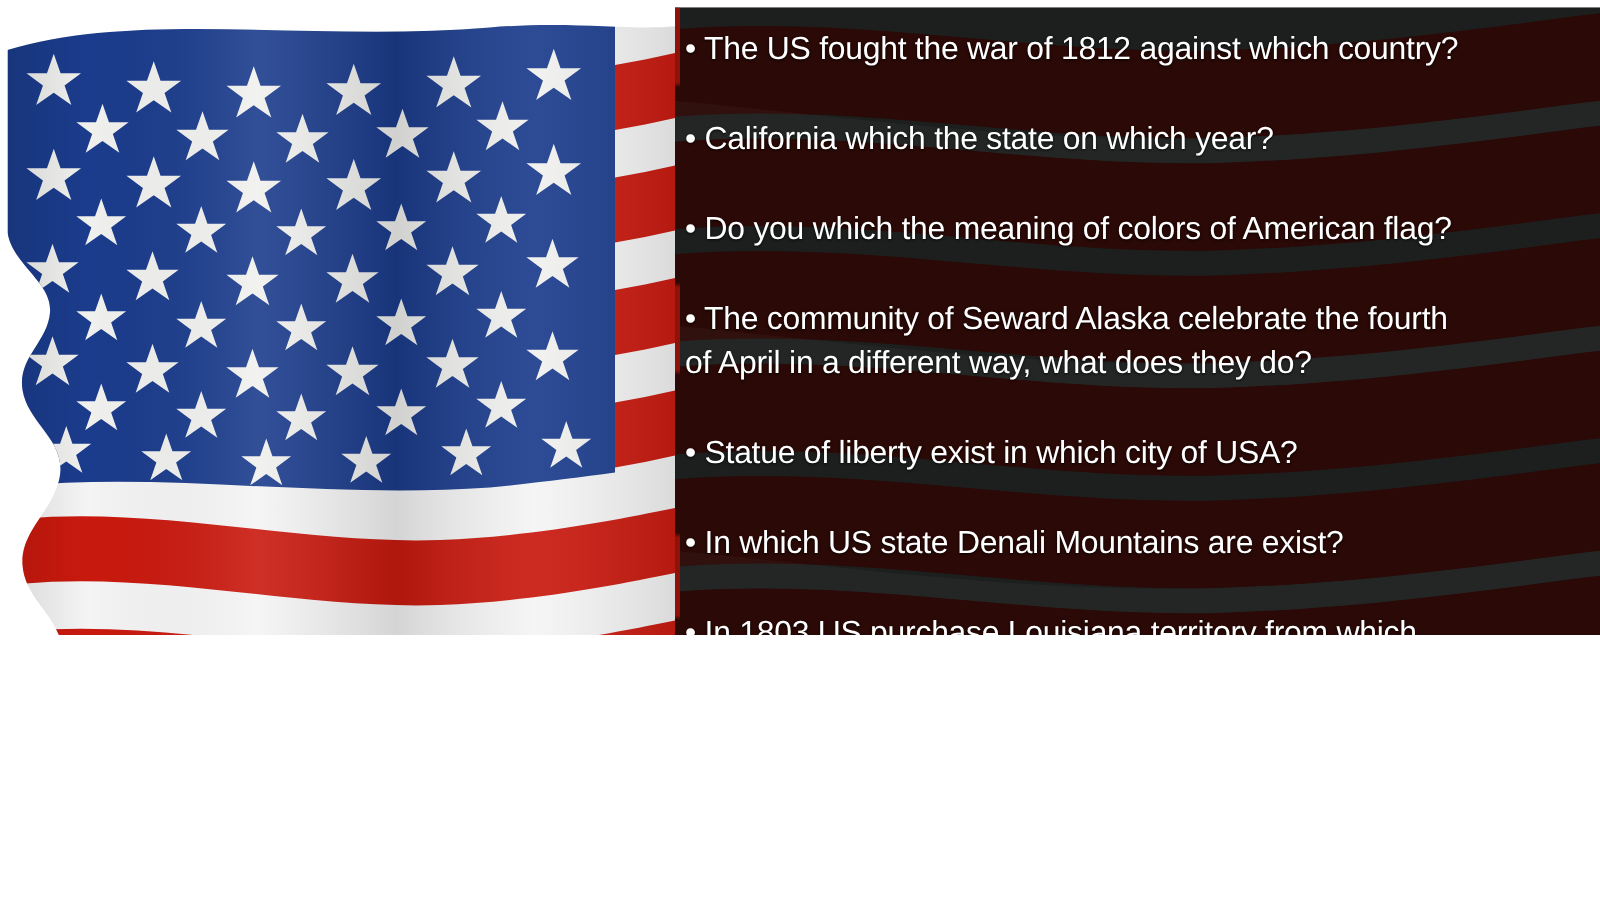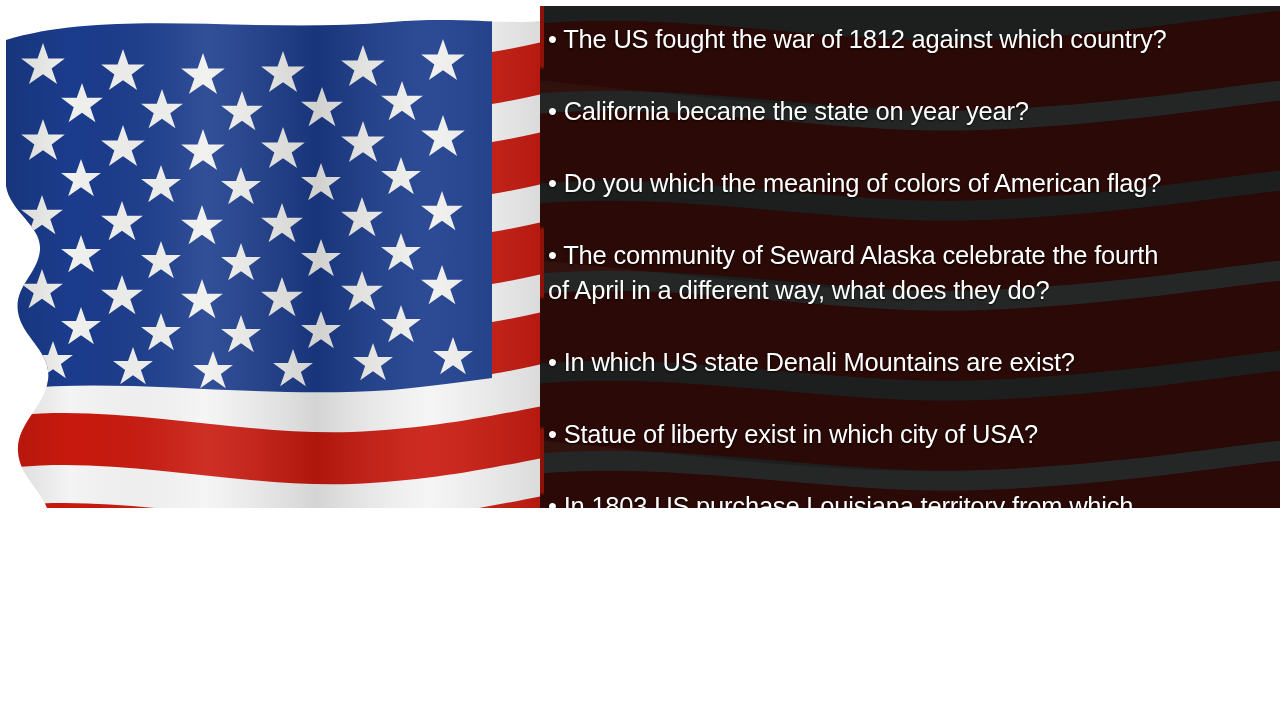--- a/index.html
+++ b/index.html
@@ -215,24 +215,24 @@
         <path d="M 0,434 C 150,448 300,470 450,464 C 580,459 680,442 752,434
                  L 752,454 C 680,462 580,479 450,484 C 300,490 150,454 0,468 Z"></path>
       </g>
     </svg>
 
     <div id="panel-left-red"></div>
     <div id="panel-edge-red"></div>
 
     <div id="questions">
       <p class="q-item"><span class="bullet">•</span> <span>The US fought the war of 1812 against which country?</span></p>
-      <p class="q-item"><span class="bullet">•</span> <span>California became the state on year year?</span></p>
+      <p class="q-item"><span class="bullet">•</span> <span>California which the state on which year?</span></p>
       <p class="q-item"><span class="bullet">•</span> <span>Do you which the meaning of colors of American flag?</span></p>
       <p class="q-item"><span class="bullet">•</span> <span>The community of Seward Alaska celebrate the fourth
 of April in a different way, what does they do?</span></p>
+      <p class="q-item"><span class="bullet">•</span> <span>Statue of liberty exist in which city of USA?</span></p>
       <p class="q-item"><span class="bullet">•</span> <span>In which US state Denali Mountains are exist?</span></p>
-      <p class="q-item"><span class="bullet">•</span> <span>Statue of liberty exist in which city of USA?</span></p>
       <p class="q-item"><span class="bullet">•</span> <span>In 1803 US purchase Louisiana territory from which
 city?</span></p>
     </div>
   </div>
 
 </div>
 
 </body></html>

